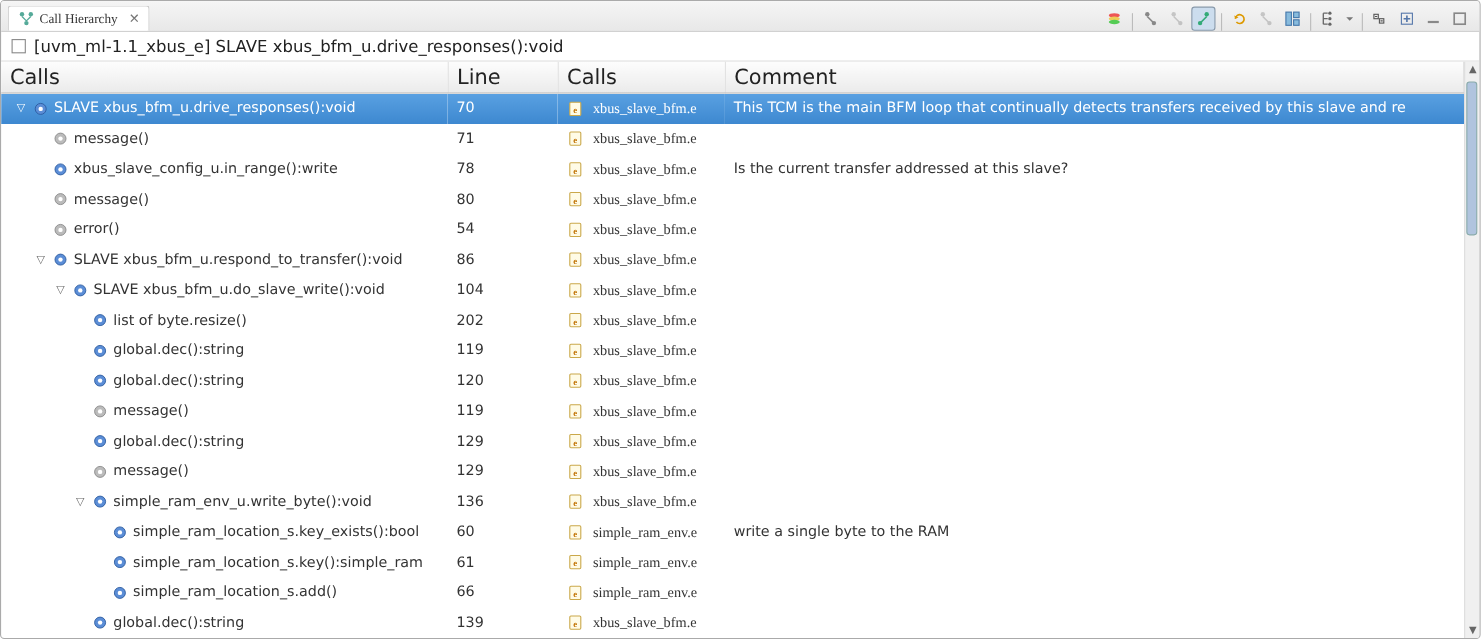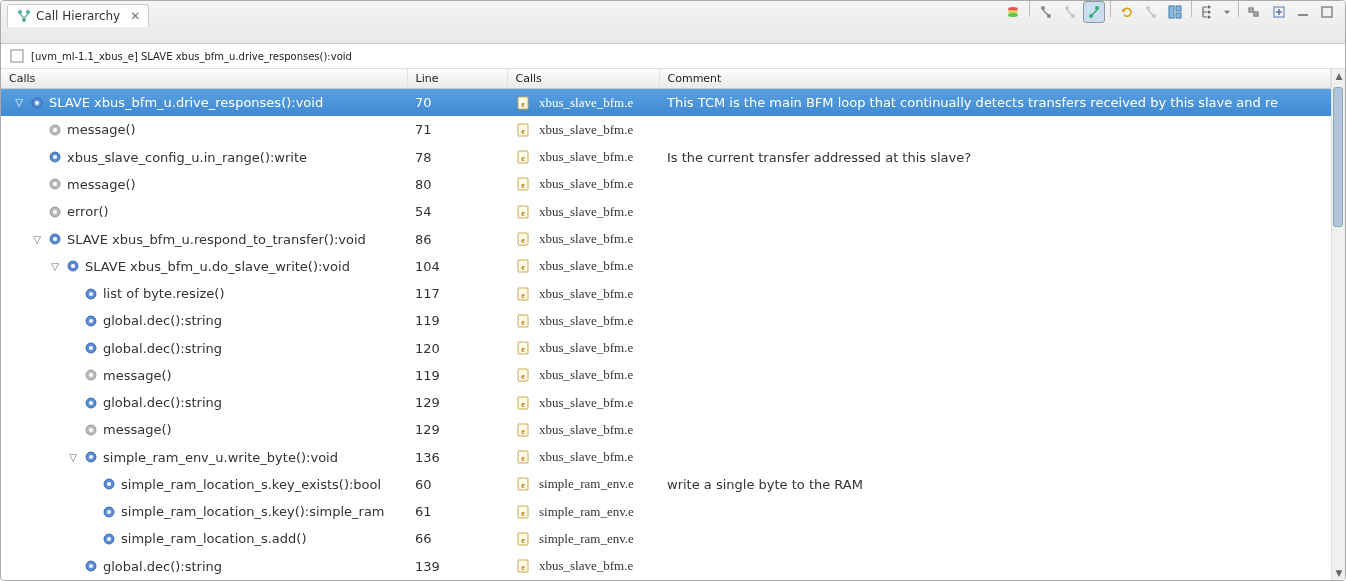--- a/index.html
+++ b/index.html
@@ -12,25 +12,26 @@
     height: 581px;
     overflow: hidden;
     display: flex;
     flex-direction: column;
     border: 1px solid #aaa;
     border-radius: 4px;
   }
   
   .tab-bar {
     display: flex;
-    align-items: flex-start;
-    height: 43px;
+    align-items: flex-end;
+    height: 28px;
     background: linear-gradient(#f5f5f5, #e8e8e8);
     border-bottom: 1px solid #ccc;
     padding: 0 6px;
+    font-family: Liberation Serif, serif;
   }
   .tab {
     display: flex;
     align-items: center;
     gap: 4px;
     background: #fff;
     border: 1px solid #ccc;
     border-bottom: none;
     border-radius: 3px 3px 0 0;
     padding: 3px 8px;
@@ -65,39 +66,39 @@
     background: #bbb;
     margin: 0 4px;
   }
   
   .path-line {
     display: flex;
     align-items: center;
     gap: 6px;
     padding: 4px 8px;
     border-bottom: 1px solid #ddd;
-    font-size: 10px;
+    font-size: 15px;
     color: #222;
   }
   
   .table-wrap {
     flex: 1;
     display: flex;
     overflow: hidden;
   }
   .tree-table {
     flex: 1;
     border-collapse: collapse;
     table-layout: fixed;
     width: 100%;
   }
   .tree-table thead th {
     text-align: left;
     font-weight: normal;
-    font-size: 11px;
+    font-size: 19px;
     color: #222;
     padding: 3px 8px;
     border-bottom: 1px solid #ccc;
     border-right: 1px solid #e2e2e2;
     background: linear-gradient(#fdfdfd, #ebebeb);
   }
   .col-calls { width: 406px; }
   .col-line { width: 100px; }
   .col-source { width: 152px; }
   .col-comment { width: auto; }
@@ -508,21 +509,21 @@
           <td>
             <div class="call-cell">
               <span class="indent" style="width: 54px;"></span>
               <span class="twisty"></span>
               <svg viewBox="0 0 16 16" class="method-icon">
                 <use href="#ico-method-pub"></use>
               </svg>
               <span>list of byte.resize()</span>
             </div>
           </td>
-          <td>117</td>
+          <td>202</td>
           <td>
             <div class="src-cell">
               <svg viewBox="0 0 16 16" class="file-icon">
                 <use href="#ico-file"></use>
               </svg>
               <span>xbus_slave_bfm.e</span>
             </div>
           </td>
           <td></td>
         </tr>

